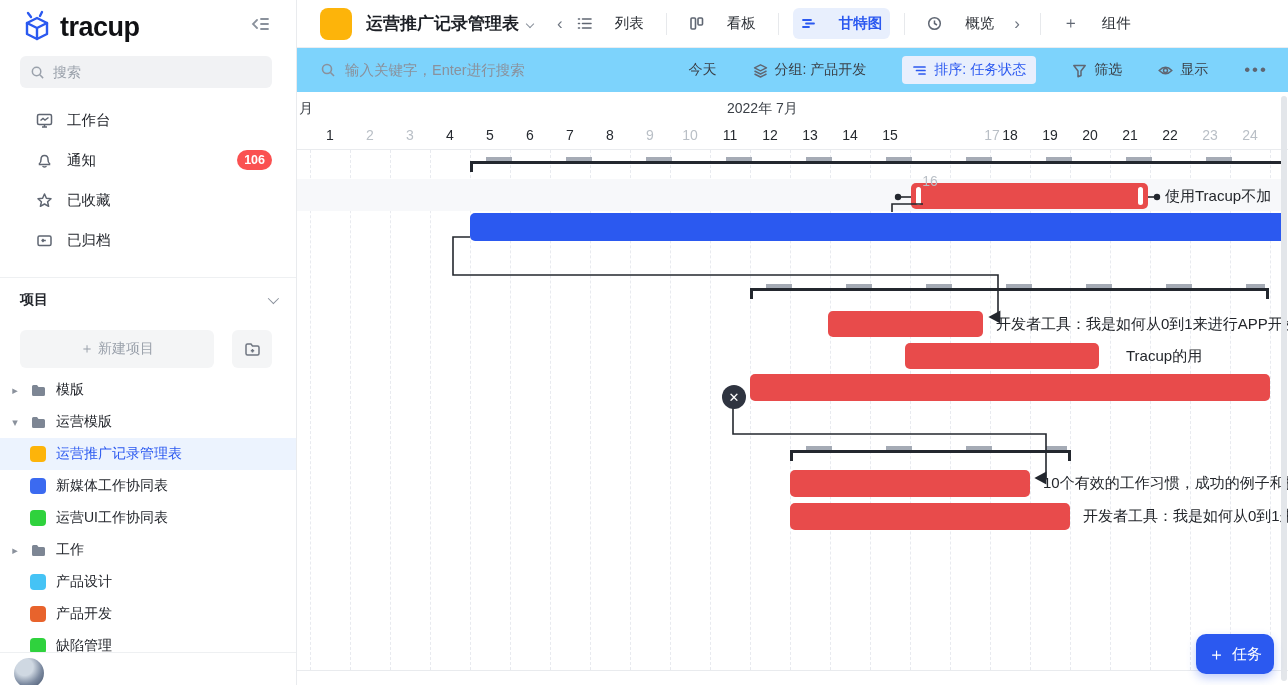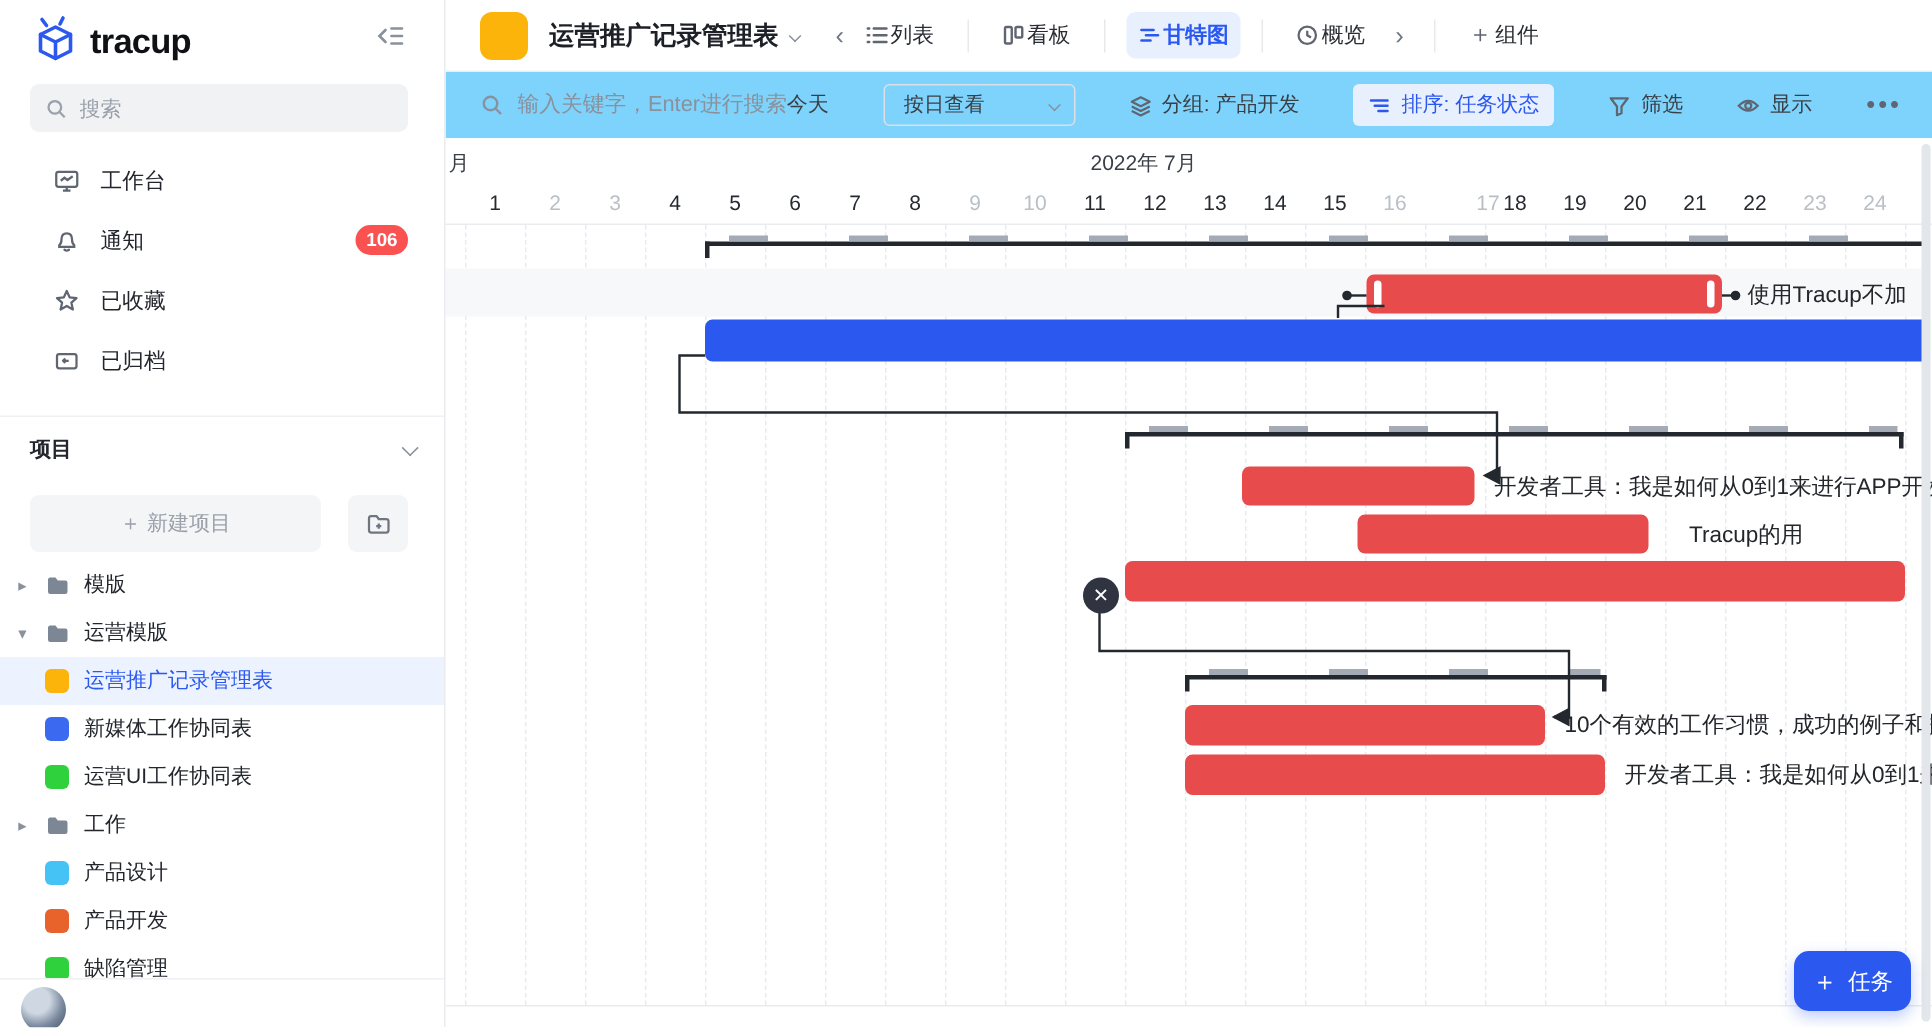--- a/index.html
+++ b/index.html
@@ -5,21 +5,21 @@
   * { margin:0; padding:0; box-sizing:border-box; }
   html,body { width:1288px; height:685px; overflow:hidden; background:#fff;
     font-family:"Liberation Sans","DejaVu Sans",sans-serif; }
   #app { position:relative; width:1288px; height:685px; background:#fff; overflow:hidden; }
 
   
   #sidebar { position:absolute; left:0; top:0; width:297px; height:685px;
     border-right:1px solid #e9ebee; background:#fff; z-index:20; }
   .logo-row { position:absolute; left:20px; top:8px; width:256px; height:38px; display:flex; align-items:center; }
   .logo-cube { width:34px; height:34px; color:#2b59f0; }
-  .logo-text { font-size:23px; font-weight:700; color:#101114; letter-spacing:-0.5px; margin-left:6px; }
+  .logo-text { font-size:27px; font-weight:700; color:#101114; letter-spacing:-0.5px; margin-left:6px; }
   .collapse-btn { position:absolute; right:26px; top:14px; width:20px; height:20px; color:#8a919c; cursor:pointer; }
   .search-box { position:absolute; left:20px; top:56px; width:252px; height:32px; background:#f1f2f4;
     border-radius:6px; display:flex; align-items:center; padding:0 10px; }
   .search-box svg { width:15px; height:15px; color:#9aa1ab; flex:none; }
   .search-box input { border:0; outline:0; background:transparent; margin-left:8px; font-size:14px; color:#2a2e34; width:200px; }
   .search-box input::placeholder { color:#9aa1ab; }
   #nav { position:absolute; left:0; top:100px; width:296px; }
   .nav-item { height:40px; display:flex; align-items:center; padding-left:36px; cursor:pointer; position:relative; }
   .nav-item svg { width:17px; height:17px; color:#5f6672; }
   .nav-item .lbl { margin-left:14px; font-size:14.5px; color:#23262c; }
@@ -52,21 +52,21 @@
 
   
   #topbar { position:absolute; left:297px; top:0; width:991px; height:48px; border-bottom:1px solid #ebedf0;
     display:flex; align-items:center; background:#fff; z-index:15; }
   .app-ico { width:32px; height:32px; border-radius:8px; background:#fdb40a; margin-left:23px; flex:none; }
   .doc-title { font-size:17px; font-weight:700; color:#1d2026; margin-left:14px; white-space:nowrap; }
   .title-caret { margin-left:8px; }
   .chev.sm { width:6px; height:6px; }
   .tb-sep { width:1px; height:22px; background:#e7e9ec; margin:0 14px; }
   .tb-chev { color:#6f7681; font-size:17px; padding:0 6px; cursor:pointer; margin-left:18px; }
-  .tab { display:flex; align-items:center; gap:2px; font-size:14.5px; color:#2a2e34; cursor:pointer; padding:6px 8px; border-radius:6px; white-space:nowrap; }
+  .tab { display:flex; align-items:center; gap:23px; font-size:14.5px; color:#2a2e34; cursor:pointer; padding:6px 8px; border-radius:6px; white-space:nowrap; }
   .tab svg { width:15px; height:15px; color:#5f6672; }
   .tab.active { background:#e8effd; color:#2b59f0; font-weight:700; }
   .tab.active svg { color:#2b59f0; }
 
   
   #filterbar { position:absolute; left:297px; top:48px; width:991px; height:44px; display:flex; align-items:center; background:#7dd3fc; z-index:15; }
   .fb-search { display:flex; align-items:center; margin-left:23px; }
   .fb-search svg { width:16px; height:16px; color:#8a919c; }
   .fb-search input { border:0; outline:0; margin-left:9px; font-size:14.5px; width:300px; color:#2a2e34; background:transparent; }
   .fb-search input::placeholder { color:#8a919c; }
@@ -303,24 +303,20 @@
   <div id="filterbar">
     <div class="fb-search">
       <svg viewBox="0 0 16 16" fill="none" stroke="currentColor" stroke-width="1.6">
           <circle cx="7" cy="7" r="4.5"></circle>
           <path d="M10.5 10.5 L14 14"></path>
         </svg>
       <input placeholder="输入关键字，Enter进行搜索" style="">
     </div>
     <div class="fb-right">
       <span class="fb-item">今天</span>
-      <div class="fb-select">
-        <span>按日查看</span>
-        <span class="chev sm down"></span>
-      </div>
       <div class="fb-item">
         <svg viewBox="0 0 15 15" fill="none" stroke="currentColor" stroke-width="1.4" stroke-linejoin="round">
             <path d="M7.5 1.8 L13.5 4.8 L7.5 7.8 L1.5 4.8 Z"></path>
             <path d="M1.5 8 L7.5 11 L13.5 8"></path>
             <path d="M1.5 11 L7.5 14 L13.5 11"></path>
           </svg>
         <span>分组: 产品开发</span>
       </div>
       <div class="fb-item active">
         <svg viewBox="0 0 15 15" fill="none" stroke="currentColor" stroke-width="1.7" stroke-linecap="round">
@@ -357,21 +353,21 @@
         <span class="day-num" style="left: 213px;">6</span>
         <span class="day-num" style="left: 253px;">7</span>
         <span class="day-num" style="left: 293px;">8</span>
         <span class="day-num weekend" style="left: 333px;">9</span>
         <span class="day-num weekend" style="left: 373px;">10</span>
         <span class="day-num" style="left: 413px;">11</span>
         <span class="day-num" style="left: 453px;">12</span>
         <span class="day-num" style="left: 493px;">13</span>
         <span class="day-num" style="left: 533px;">14</span>
         <span class="day-num" style="left: 573px;">15</span>
-        <span class="day-num weekend" style="left: 613px;">16</span>
+        <span class="day-num weekend" style="left: 613px; margin-top: 46px;">16</span>
         <span class="day-num weekend" style="left: 675px;">17</span>
         <span class="day-num" style="left: 693px;">18</span>
         <span class="day-num" style="left: 733px;">19</span>
         <span class="day-num" style="left: 773px;">20</span>
         <span class="day-num" style="left: 813px;">21</span>
         <span class="day-num" style="left: 853px;">22</span>
         <span class="day-num weekend" style="left: 893px;">23</span>
         <span class="day-num weekend" style="left: 933px;">24</span>
       </div>
   </div>

